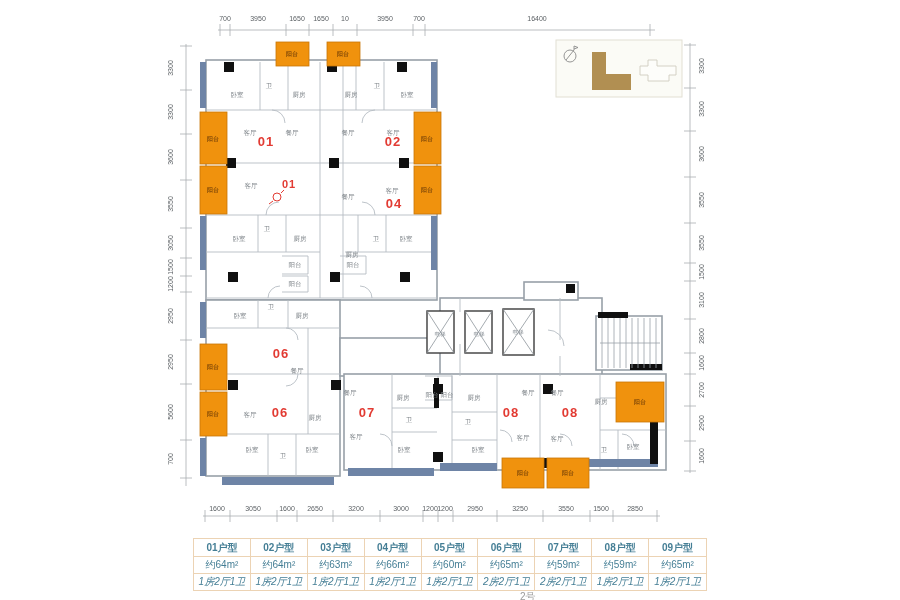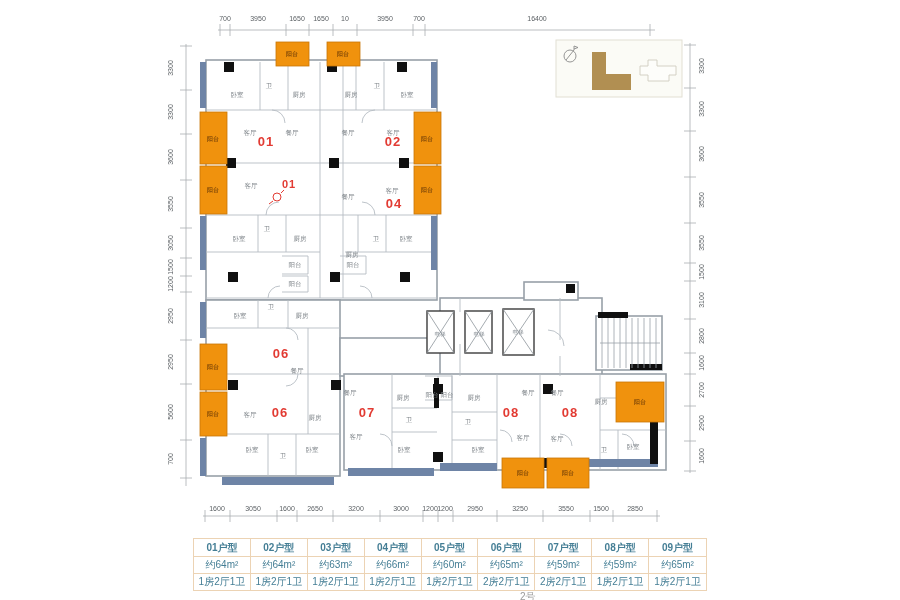--- a/index.html
+++ b/index.html
@@ -13,21 +13,21 @@
   .unit-num{fill:var(--unit-red,#e23b33);font-weight:bold;letter-spacing:1px;}
   .unit-table{position:absolute;left:193px;top:538px;width:512px;
       display:grid;grid-template-columns:repeat(9,1fr);
       border:1px solid var(--table-border,#e7cda6);background:#404040;}
   .unit-table .cell{border-right:1px solid var(--table-border,#eed9bd);
       border-bottom:1px solid var(--table-border,#eed9bd);
       display:flex;align-items:center;justify-content:center;
       color:var(--table-text,#447e95);font-size:10px;height:16px;background:#fff;}
   .unit-table .th{font-weight:bold;font-size:10px;height:17px;}
   .unit-table .cell:nth-child(9n){border-right:none;}
-  .unit-table .cell.last-row{border-bottom:none;}
+  .unit-table .cell.last-row{border-bottom:none;font-style:italic;}
   .building-label{position:absolute;left:520px;top:590px;color:#9a9a9a;font-size:10px;}
 </style>
 </head>
 <body>
 
 <div class="stage">
 <svg width="900" height="600" viewBox="0 0 900 600">
 
   <g stroke="#a9adb1" stroke-width="0.8">
     <line x1="218" y1="30" x2="655" y2="30"></line>

